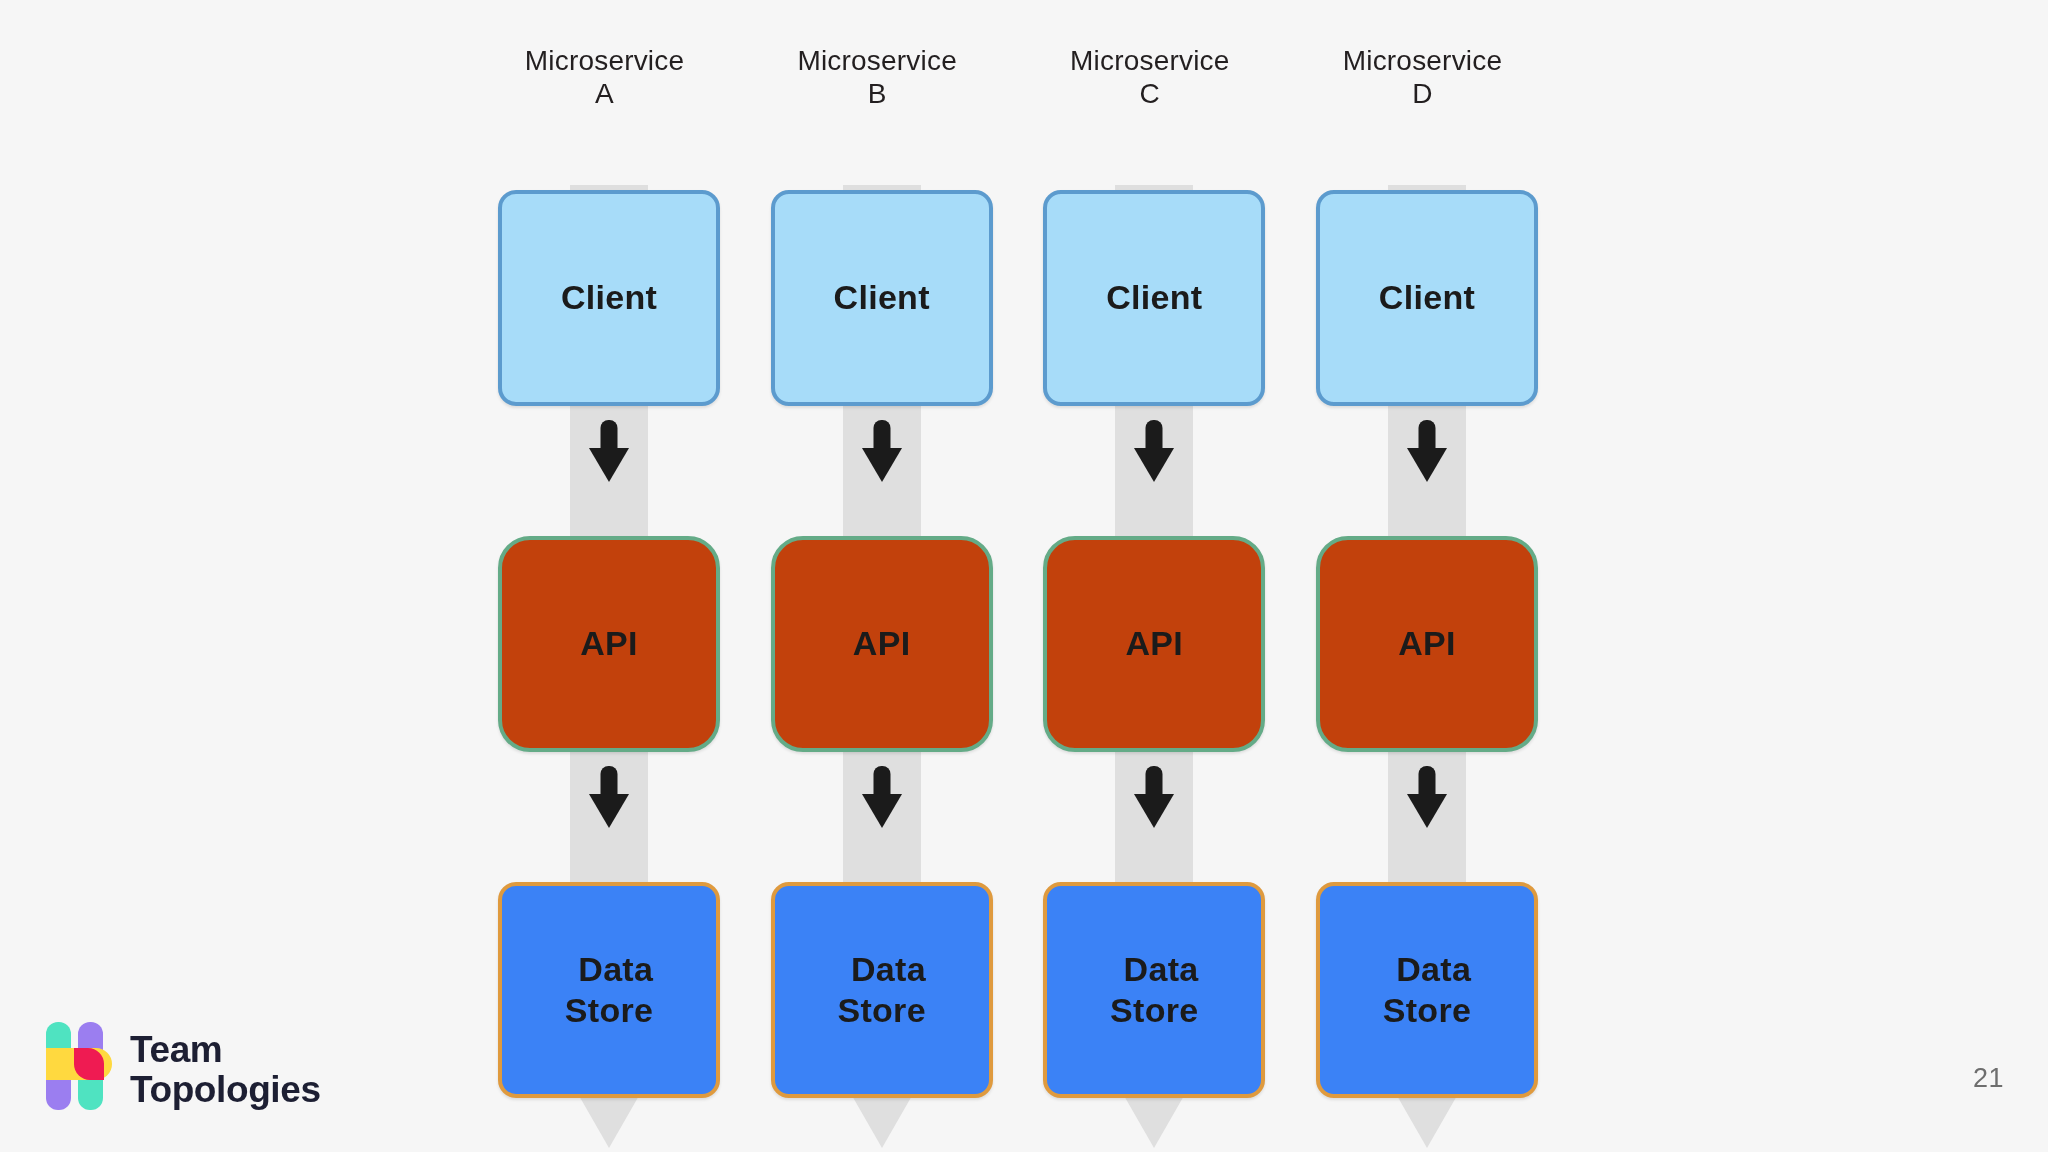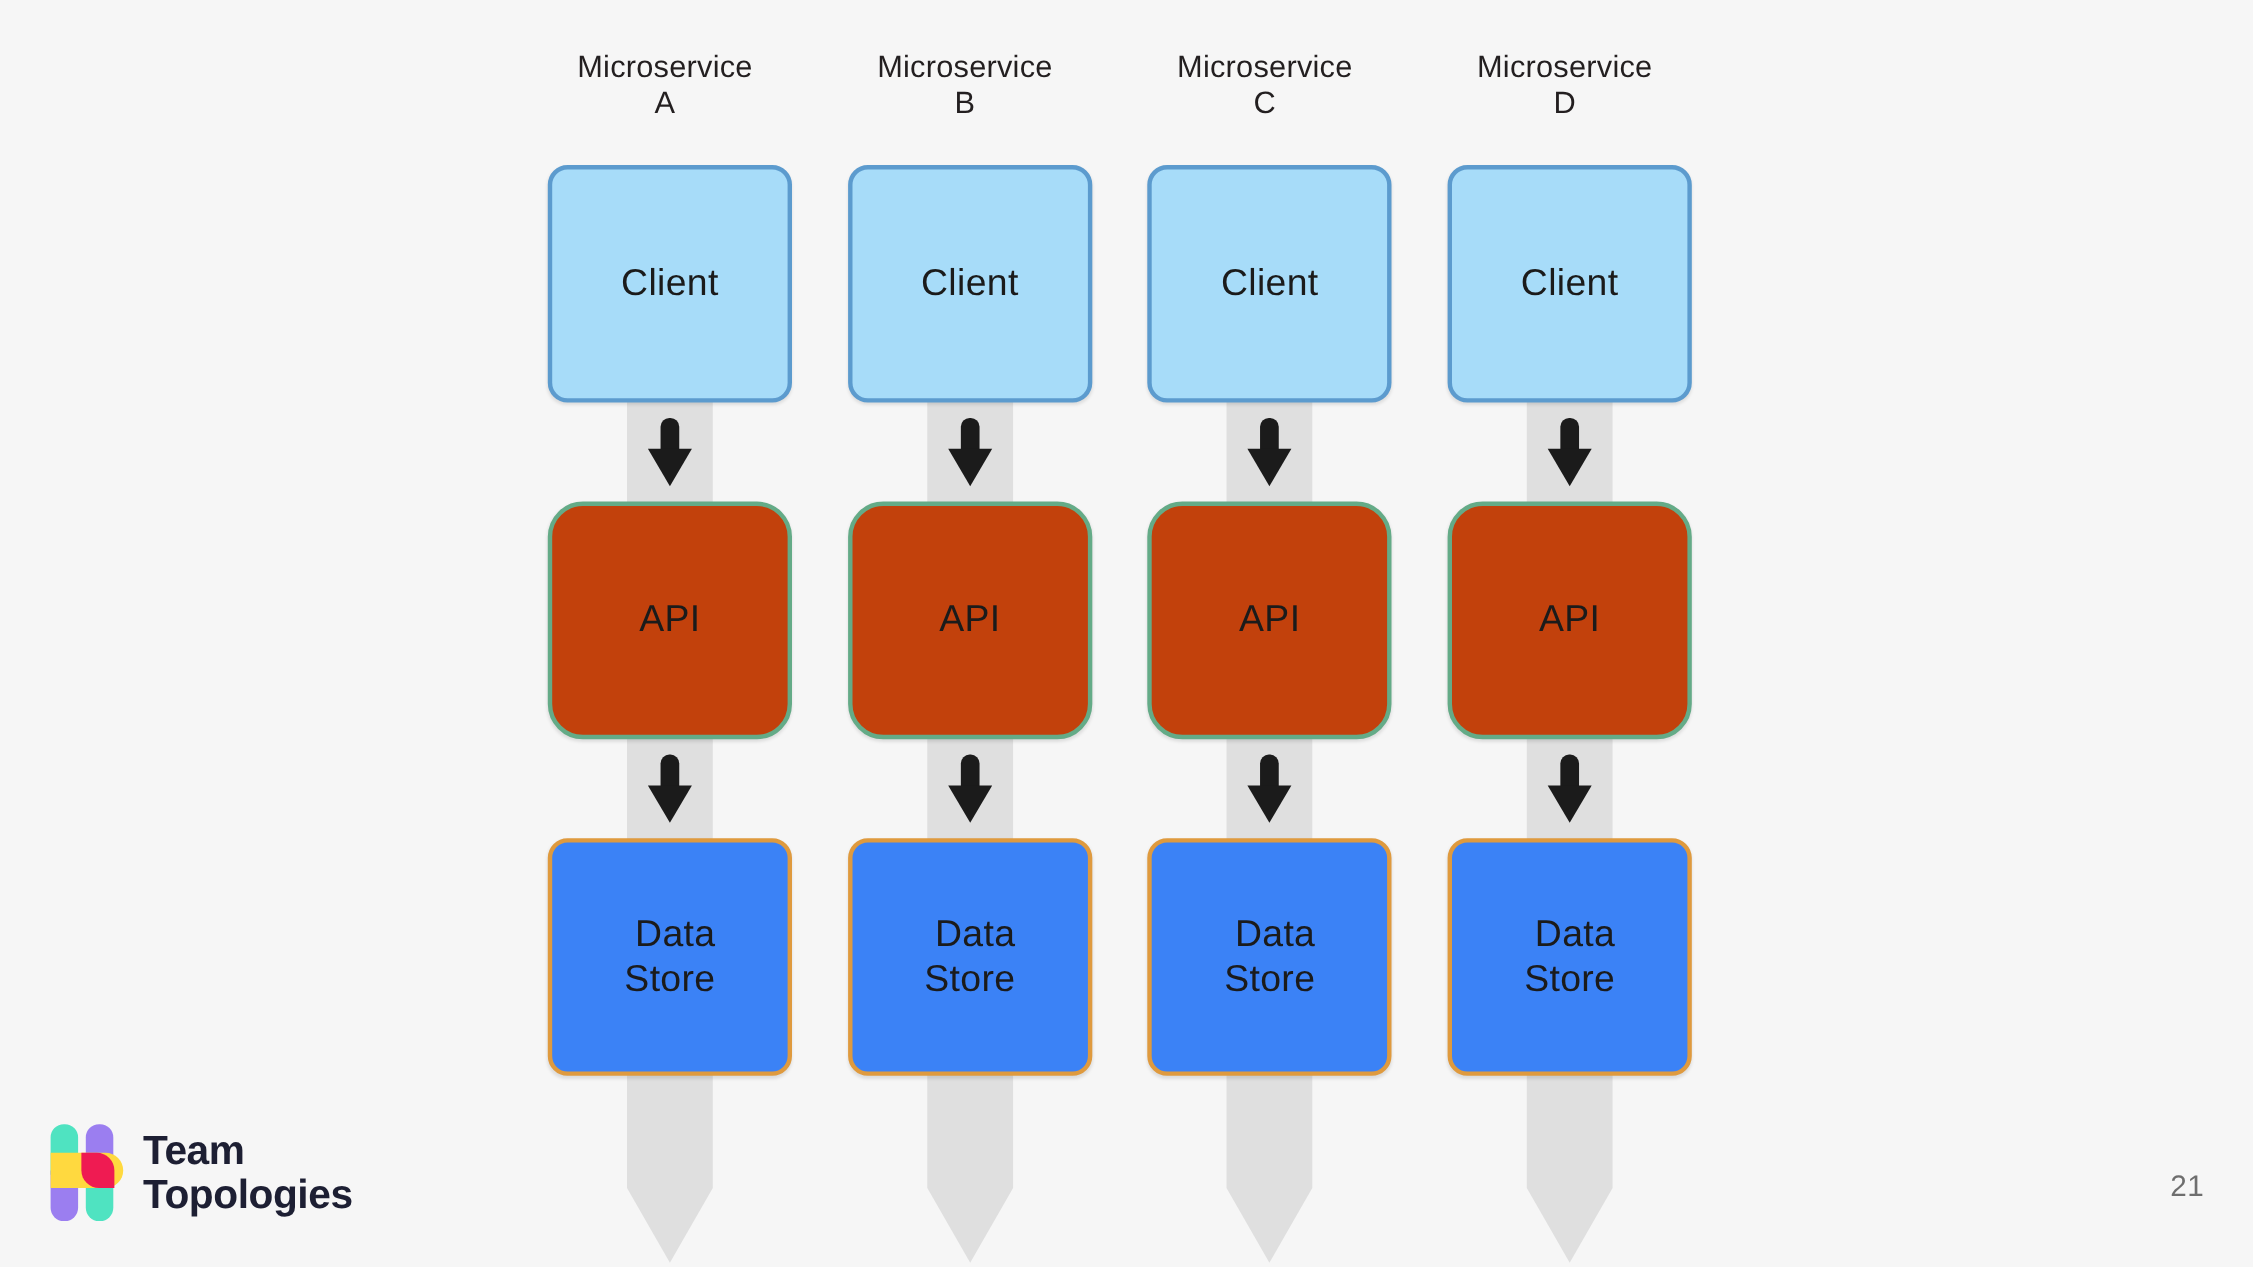--- a/index.html
+++ b/index.html
@@ -94,26 +94,27 @@
     z-index: 2;
     width: 222px;
     height: 216px;
     border-radius: 18px;
     border: 4px solid #000;
     display: flex;
     align-items: center;
     justify-content: center;
     text-align: center;
     font-size: 34px;
-    font-weight: 400;
+    font-weight: 700;
     letter-spacing: 0.3px;
     line-height: 1.22;
     color: #1b1b1b;
     white-space: pre-line;
     box-shadow: 0 2px 3px rgba(0,0,0,0.10);
+    margin-top: 40px;
   }
 
   .node.client {
     background: #a7dcf9;
     border-color: #5c9bce;
   }
   .node.api {
     background: #c2410c;
     border-color: #64ab87;
     border-radius: 32px;
@@ -161,21 +162,21 @@
     border-right: 20px solid transparent;
     border-top: 34px solid #1b1b1b;
   }
 
   
   #logo {
     position: absolute;
     left: 46px;
     bottom: 42px;
     display: flex;
-    align-items: center;
+    align-items: flex-end;
     gap: 18px;
   }
 
   .logo-mark {
     position: relative;
     width: 66px;
     height: 88px;
     flex: none;
   }
   .logo-mark i {

